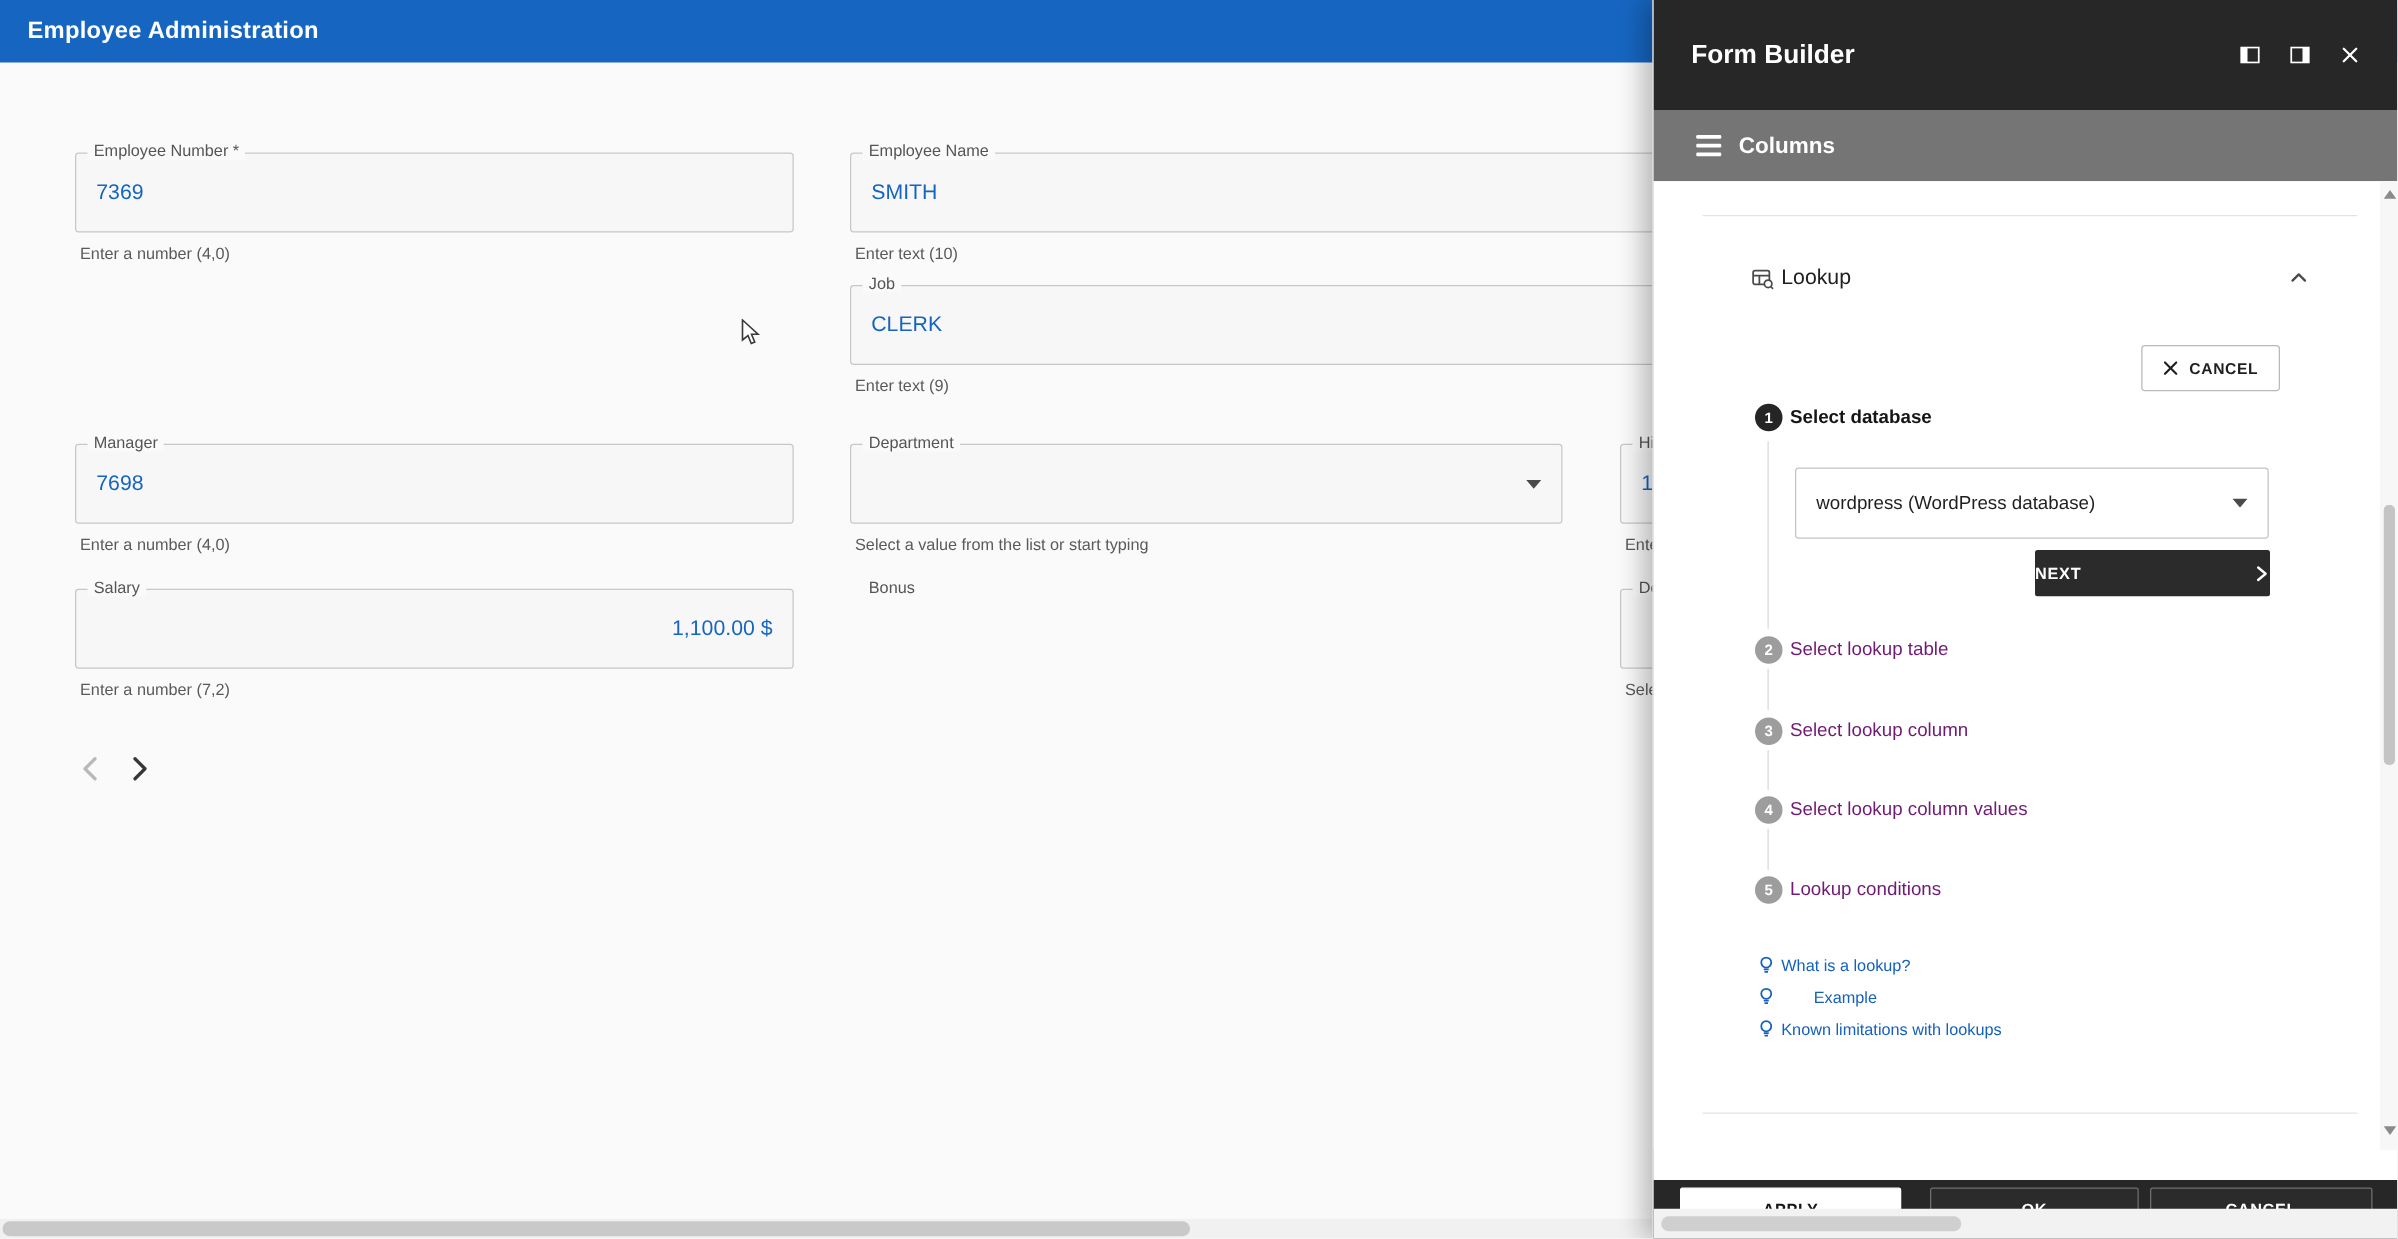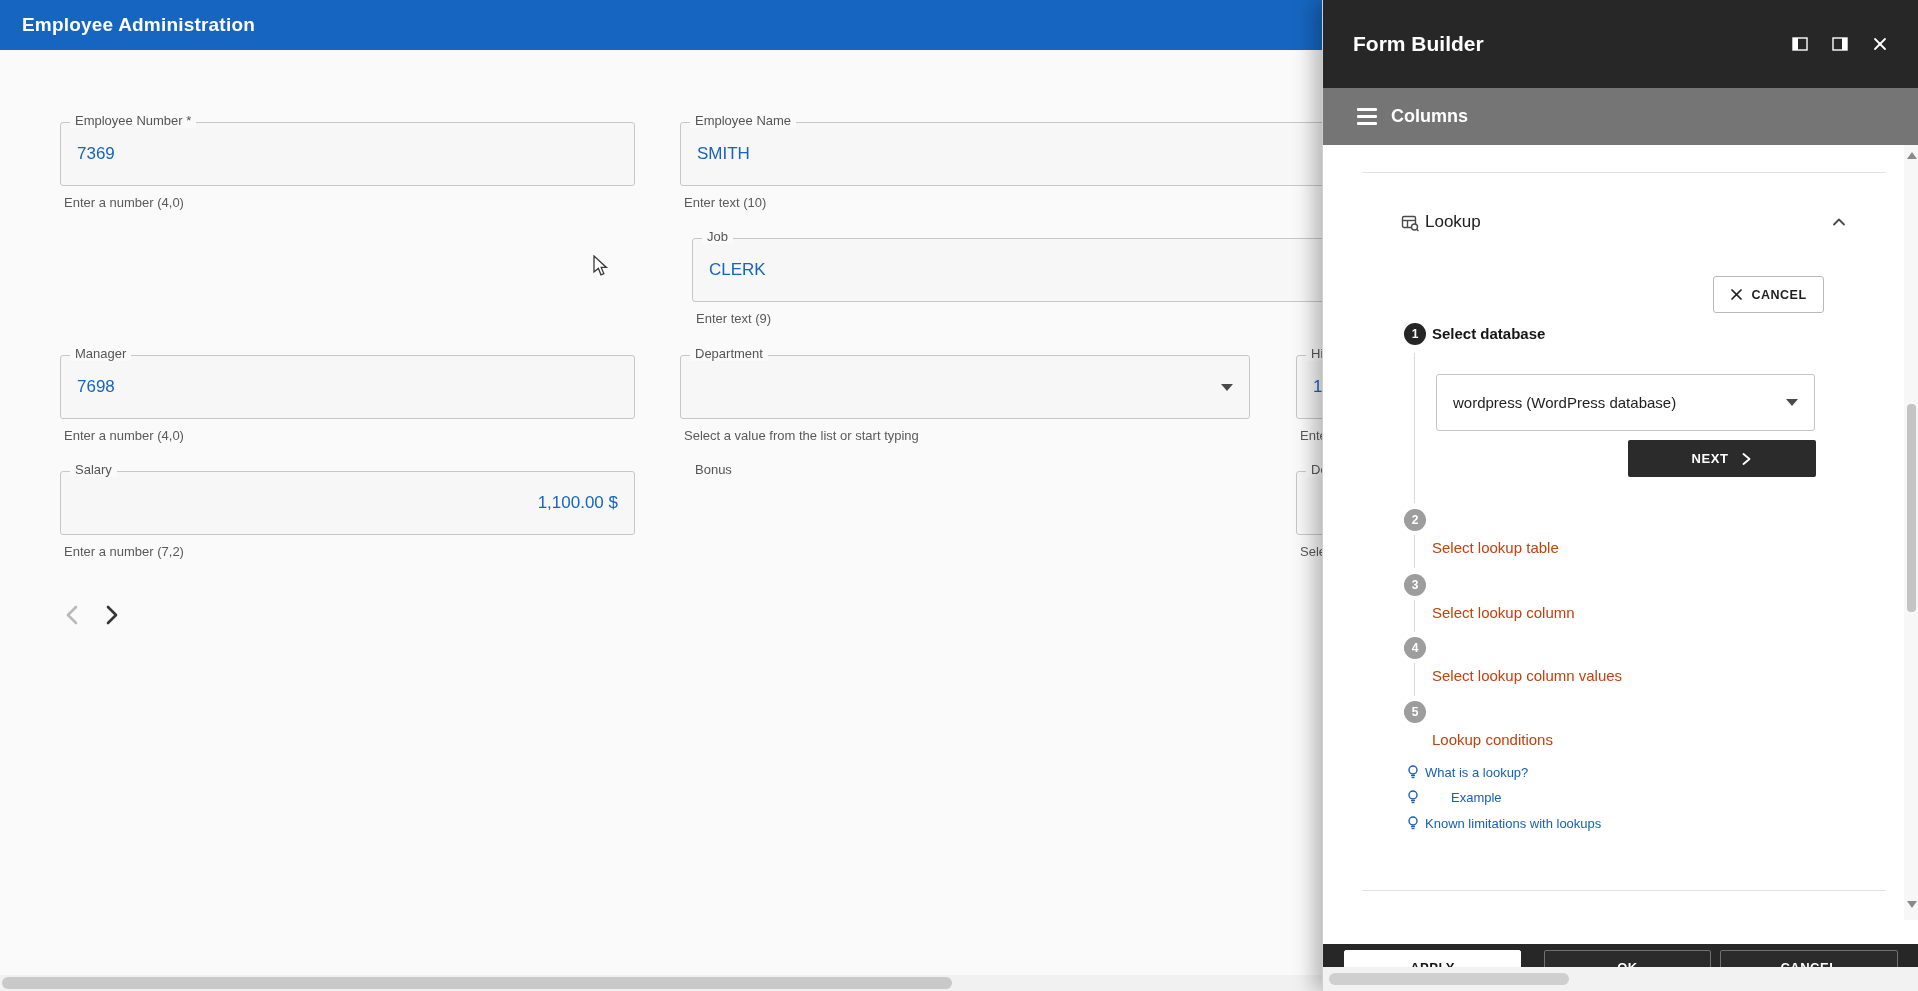--- a/index.html
+++ b/index.html
@@ -47,27 +47,27 @@
   .lookup-icon { position:absolute; left:78px; top:7px; }
   .collapse-btn { position:absolute; left:502px; top:2px; width:28px; height:28px; background:none; border:none; cursor:pointer; }
 
   .cancel-outline { position:absolute; left:390px; top:131px; width:111px; height:37px; background:#fff; border:1px solid #b9b9b9; border-radius:3px; display:flex; align-items:center; justify-content:center; gap:8px; font-size:12.5px; font-weight:bold; letter-spacing:.5px; color:#1f1f1f; cursor:pointer; }
 
   .step-circle { position:absolute; width:22px; height:22px; border-radius:50%; color:#fff; font-size:12px; font-weight:bold; display:flex; align-items:center; justify-content:center; left:81px; }
   .step-circle.active { background:#252525; }
   .step-circle.idle { background:#9d9d9d; }
   .step-label { position:absolute; left:109px; font-size:15px; line-height:22px; white-space:nowrap; }
   .step-label.active { font-weight:bold; color:#161616; }
-  .step-label.idle { color:#c2410c;margin-top:28px; }
+  .step-label.idle { color:#701a75; }
   .connector { position:absolute; left:91px; width:1px; background:#d9d9d9; }
 
   .db-select { position:absolute; left:113px; top:229px; width:379px; height:57px; border:1px solid #c4c4c4; border-radius:3px; background:#fff; display:flex; align-items:center; padding:0 16px; cursor:pointer; }
   .db-select .val { font-size:15px; color:#1f1f1f; }
 
-  .next-btn { position:absolute; left:305px; top:295px; width:188px; height:37px; background:#2b2b2b; color:#fff; border:none; border-radius:2px; display:flex; align-items:center; justify-content:center; gap:10px; font-size:13px; font-weight:bold; letter-spacing:.6px; cursor:pointer; }
+  .next-btn { position:absolute; left:305px; top:295px; width:188px; height:37px; background:#2b2b2b; color:#fff; border:none; border-radius:2px; display:flex; align-items:center; justify-content:space-between; gap:10px; font-size:13px; font-weight:bold; letter-spacing:.6px; cursor:pointer; }
 
   .tip-link { position:absolute; left:84px; height:18px; display:flex; align-items:center; gap:6px; background:none; border:none; cursor:pointer; }
   .tip-link .txt { font-size:13px; color:#1460bd; }
 
   .vscroll-track { position:absolute; left:581px; top:0; width:15px; height:775px; background:#f7f7f7; }
   .vscroll-thumb { position:absolute; left:584px; top:259px; width:9px; height:208px; background:#c4c4c4; border-radius:4px; }
   .arr-up, .arr-dn { position:absolute; left:584px; width:0; height:0; border-left:5px solid transparent; border-right:5px solid transparent; cursor:pointer; }
   .arr-up { top:7px; border-bottom:7px solid #8a8a8a; }
   .arr-dn { top:756px; border-top:7px solid #8a8a8a; }
 
@@ -102,21 +102,21 @@
     </div>
 
     <div class="field" style="left:680px; top:122px; width:740px;">
       <span class="f-label">Employee Name</span>
       <div class="f-box">
         <span class="f-value">SMITH</span>
       </div>
       <div class="f-helper">Enter text (10)</div>
     </div>
 
-    <div class="field" style="left:680px; top:238px; width:666px;margin-left:12px;">
+    <div class="field" style="left:680px; top:228px; width:666px;">
       <span class="f-label">Job</span>
       <div class="f-box">
         <span class="f-value">CLERK</span>
       </div>
       <div class="f-helper">Enter text (9)</div>
     </div>
 
     <div class="field" style="left:60px; top:355px; width:575px;">
       <span class="f-label">Manager</span>
       <div class="f-box">

